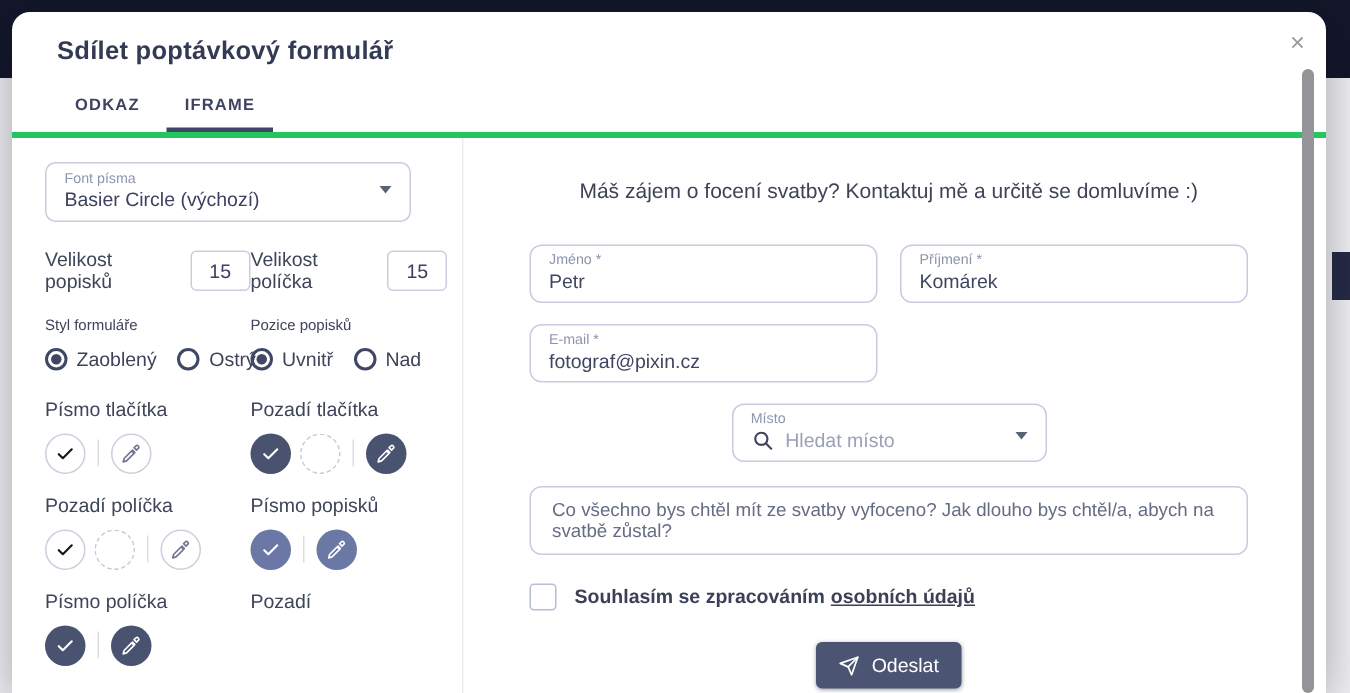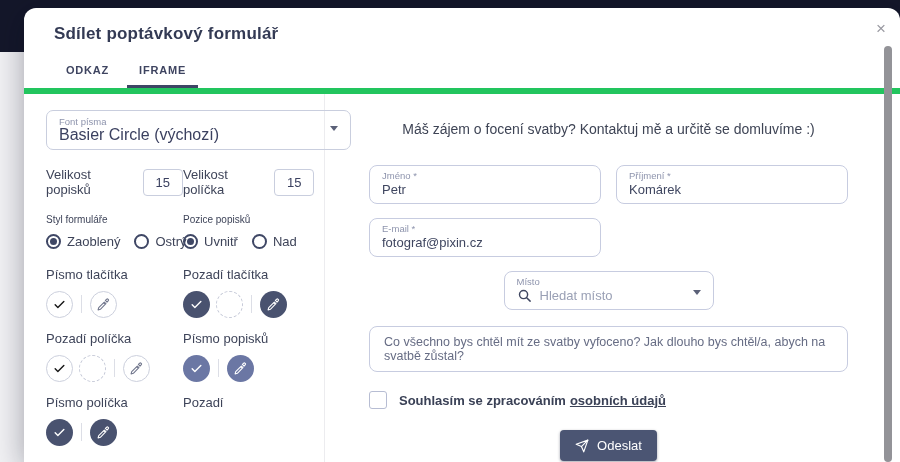--- a/index.html
+++ b/index.html
@@ -2,40 +2,40 @@
 <html><head>
 <meta charset="utf-8">
 <style>
   * { margin:0; padding:0; box-sizing:border-box; }
   html,body { width:900px; height:462px; overflow:hidden; }
   body { font-family:"Liberation Sans", sans-serif; background:#f1f1f4; position:relative; }
 
   .page-header { position:absolute; top:0; left:0; width:900px; height:52px; background:#14172a; }
   .page-side-block { position:absolute; top:168px; left:888px; width:12px; height:32px; background:#262b45; }
 
-  .modal { position:absolute; top:8px; left:24px; width:876px; height:454px;
+  .modal { position:absolute; top:8px; left:8px; width:876px; height:454px;
            background:#ffffff; border-radius:12px 12px 0 0;
            box-shadow:0 6px 30px rgba(10,12,30,.35); overflow:hidden; }
 
   .modal-title { font-size:17px; font-weight:700; color:#333a54; padding:16px 0 0 30px; letter-spacing:.2px; }
   .close-btn { position:absolute; top:12px; right:14px; font-size:17px; color:#9a9aa2; cursor:pointer; line-height:1; }
 
-  .tabs { display:flex; gap:6px; padding:14px 0 0 30px; border-bottom:6px solid #22c55e; }
+  .tabs { display:flex; gap:6px; padding:14px 0 0 30px; border-bottom:4px solid #22c55e; }
   .tab { font-size:11px; font-weight:700; letter-spacing:.8px; color:#3e4460; padding:6px 12px 9px 12px; cursor:pointer; border-bottom:3px solid transparent; }
   .tab.active { border-bottom-color:#3e4665; }
 
   .content { display:flex; height:calc(100% - 84px); }
 
   
   .settings { width:300px; padding:16px 10px 0 22px; flex-shrink:0; }
   .divider-v { width:1px; background:#ececef; }
 
-  .select-box { border:1px solid #c9cede; border-radius:7px; padding:5px 12px 6px 12px; position:relative; margin-bottom:17px; width:305px; cursor:pointer; }
+  .select-box { border:1px solid #c9cede; border-radius:7px; padding:5px 12px 6px 12px; position:relative; margin-bottom:17px; width:244px; cursor:pointer; }
   .select-box .flabel { font-size:9.5px; color:#8e94ad; line-height:11px; }
-  .select-box .fvalue { font-size:16px; color:#3b4160; line-height:16px; }
+  .select-box .fvalue { font-size:13px; color:#3b4160; line-height:16px; }
   .caret { position:absolute; right:12px; top:15px; width:0; height:0;
            border-left:4px solid transparent; border-right:4px solid transparent; border-top:5px solid #5b6178; }
 
   .grid2 { display:grid; grid-template-columns:137px 1fr; column-gap:0; }
   .size-cell { display:flex; align-items:center; gap:7px; margin-bottom:17px; }
   .lbl { font-size:13px; color:#3e4459; }
   .num-input { width:42px; height:27px; border:1px solid #c9cede; border-radius:4px;
                font-size:13px; color:#3b4160; text-align:center; line-height:25px; }
 
   .group-label { font-size:10px; color:#3e4459; margin-bottom:9px; }

